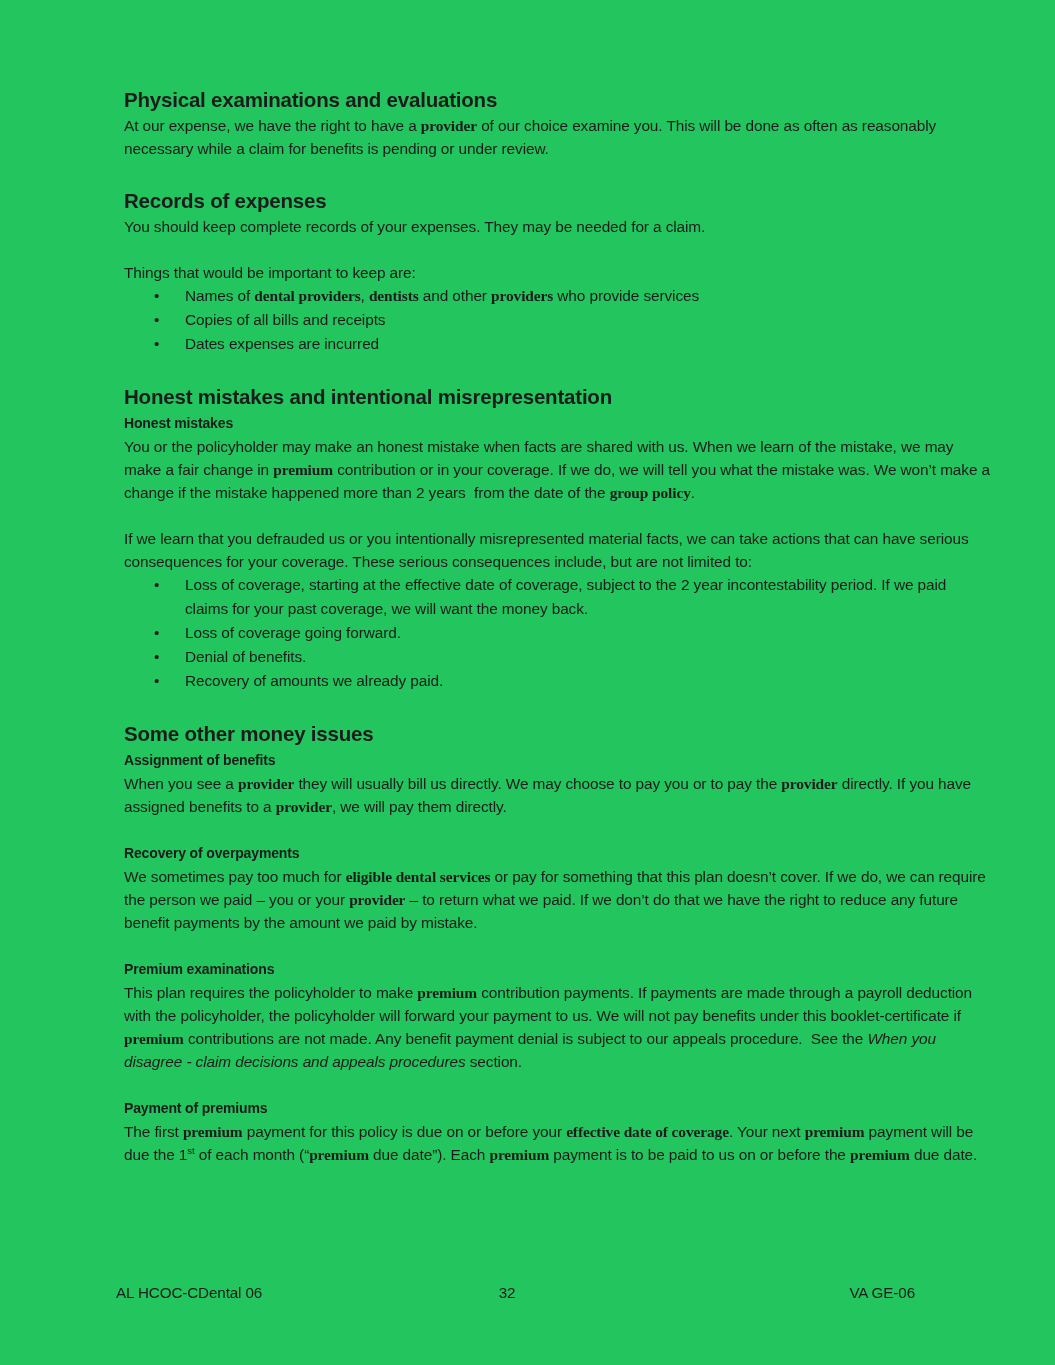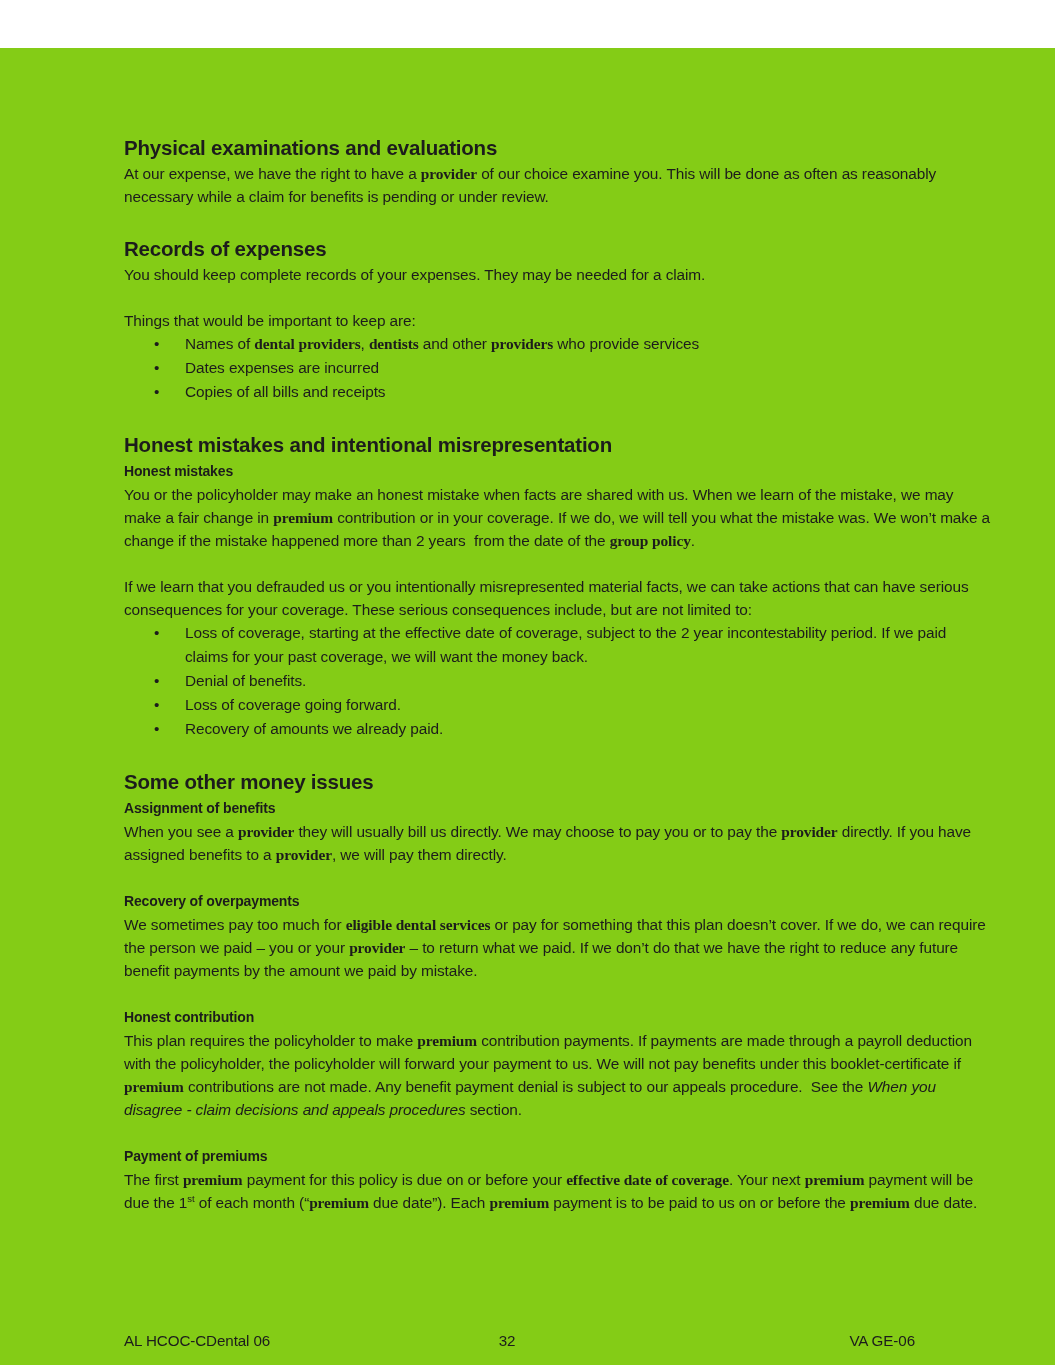--- a/index.html
+++ b/index.html
@@ -11,22 +11,21 @@
     width: 1055px;
     height: 1365px;
     position: relative;
     overflow: hidden;
     font-family: "Liberation Sans", "DejaVu Sans", sans-serif;
     color: #1c1c1c;
   }
   .page {
     position: absolute;
     inset: 0;
-    background: #84cc16;
-    margin-top: 48px;
+    background: #22c55e;
   }
   .content {
     position: absolute;
     left: 124px;
     top: 87px;
     width: 868px;
     font-size: 15.4px;
     line-height: 23px;
     letter-spacing: -0.1px;
   }
@@ -75,55 +74,55 @@
   .footer {
     position: absolute;
     left: 0;
     top: 1281px;
     width: 1055px;
     height: 23px;
     font-size: 15.2px;
     line-height: 23px;
     letter-spacing: -0.1px;
   }
-  .footer .left   { position: absolute; left: 124px; }
+  .footer .left   { position: absolute; left: 116px; }
   .footer .center { position: absolute; left: 467px; width: 80px; text-align: center; }
   .footer .right  { position: absolute; right: 140px; }
 </style>
 </head>
 <body>
 
 <div class="page">
   <div class="content">
       <div class="h1">Physical examinations and evaluations</div>
       <div class="p"><span>At our expense, we have the right to have a </span><span class="b">provider</span><span> of our choice examine you. This will be done as often as reasonably necessary while a claim for benefits is pending or under review.</span></div>
       <div class="h1">Records of expenses</div>
       <div class="p"><span>You should keep complete records of your expenses. They may be needed for a claim.</span></div>
       <div class="p"><span>Things that would be important to keep are:</span></div>
       <ul class="bullets">
         <li><span>Names of </span><span class="b">dental providers</span><span>, </span><span class="b">dentists</span><span> and other </span><span class="b">providers</span><span> who provide services</span></li>
+        <li><span>Copies of all bills and receipts</span></li>
         <li><span>Dates expenses are incurred</span></li>
-        <li><span>Copies of all bills and receipts</span></li>
       </ul>
       <div class="h1">Honest mistakes and intentional misrepresentation</div>
       <div class="h2">Honest mistakes</div>
       <div class="p"><span>You or the policyholder may make an honest mistake when facts are shared with us. When we learn of the mistake, we may make a fair change in </span><span class="b">premium</span><span> contribution or in your coverage. If we do, we will tell you what the mistake was. We won’t make a change if the mistake happened more than 2 years&nbsp; from the date of the </span><span class="b">group policy</span><span>.</span></div>
       <div class="p"><span>If we learn that you defrauded us or you intentionally misrepresented material facts, we can take actions that can have serious consequences for your coverage. These serious consequences include, but are not limited to:</span></div>
       <ul class="bullets">
         <li><span>Loss of coverage, starting at the effective date of coverage, subject to the 2 year incontestability period. If we paid claims for your past coverage, we will want the money back.</span></li>
+        <li><span>Loss of coverage going forward.</span></li>
         <li><span>Denial of benefits.</span></li>
-        <li><span>Loss of coverage going forward.</span></li>
         <li><span>Recovery of amounts we already paid.</span></li>
       </ul>
       <div class="h1">Some other money issues</div>
       <div class="h2">Assignment of benefits</div>
       <div class="p"><span>When you see a </span><span class="b">provider</span><span> they will usually bill us directly. We may choose to pay you or to pay the </span><span class="b">provider</span><span> directly. If you have assigned benefits to a </span><span class="b">provider</span><span>, we will pay them directly.</span></div>
       <div class="h2">Recovery of overpayments</div>
       <div class="p"><span>We sometimes pay too much for </span><span class="b">eligible dental services</span><span> or pay for something that this plan doesn’t cover. If we do, we can require the person we paid – you or your </span><span class="b">provider</span><span> – to return what we paid. If we don’t do that we have the right to reduce any future benefit payments by the amount we paid by mistake.</span></div>
-      <div class="h2">Honest contribution</div>
+      <div class="h2">Premium examinations</div>
       <div class="p"><span>This plan requires the policyholder to make </span><span class="b">premium</span><span> contribution payments. If payments are made through a payroll deduction with the policyholder, the policyholder will forward your payment to us. We will not pay benefits under this booklet-certificate if </span><span class="b">premium</span><span> contributions are not made. Any benefit payment denial is subject to our appeals procedure.&nbsp; See the </span><span class="i">When you disagree - claim decisions and appeals procedures</span><span> section.</span></div>
       <div class="h2">Payment of premiums</div>
       <div class="p"><span>The first </span><span class="b">premium</span><span> payment for this policy is due on or before your </span><span class="b">effective date of coverage</span><span>. Your next </span><span class="b">premium</span><span> payment will be due the 1</span><sup>st</sup><span> of each month (“</span><span class="b">premium</span><span> due date”). Each </span><span class="b">premium</span><span> payment is to be paid to us on or before the </span><span class="b">premium</span><span> due date.</span></div>
     </div>
   <div class="footer">
     <span class="left">AL HCOC-CDental 06</span>
     <span class="center">32</span>
     <span class="right">VA GE-06</span>
   </div>
 </div>

